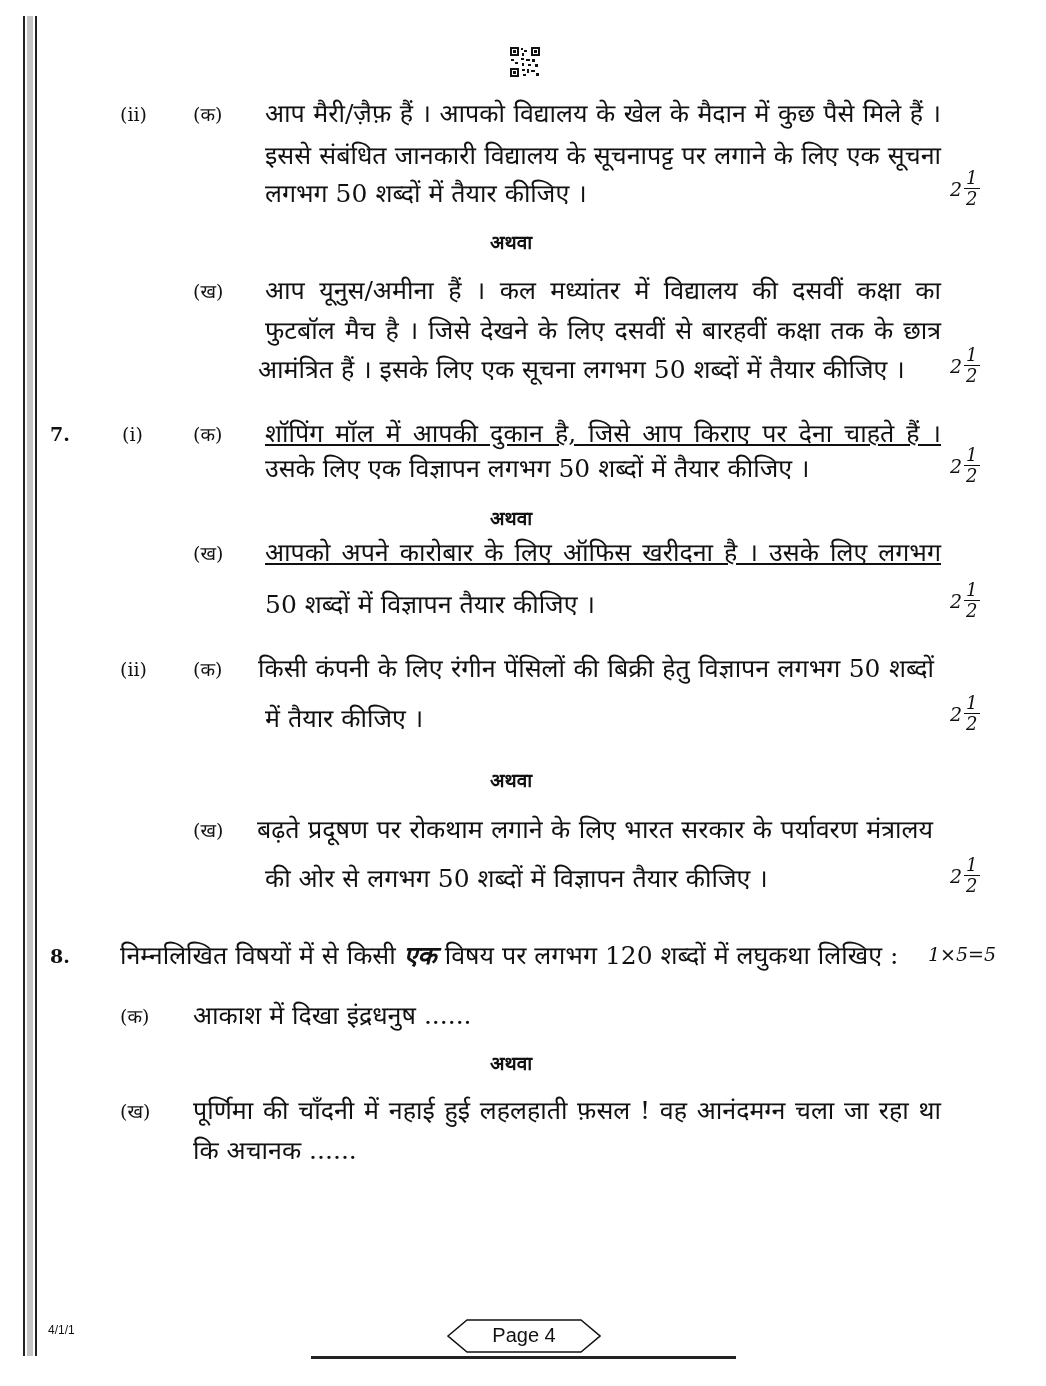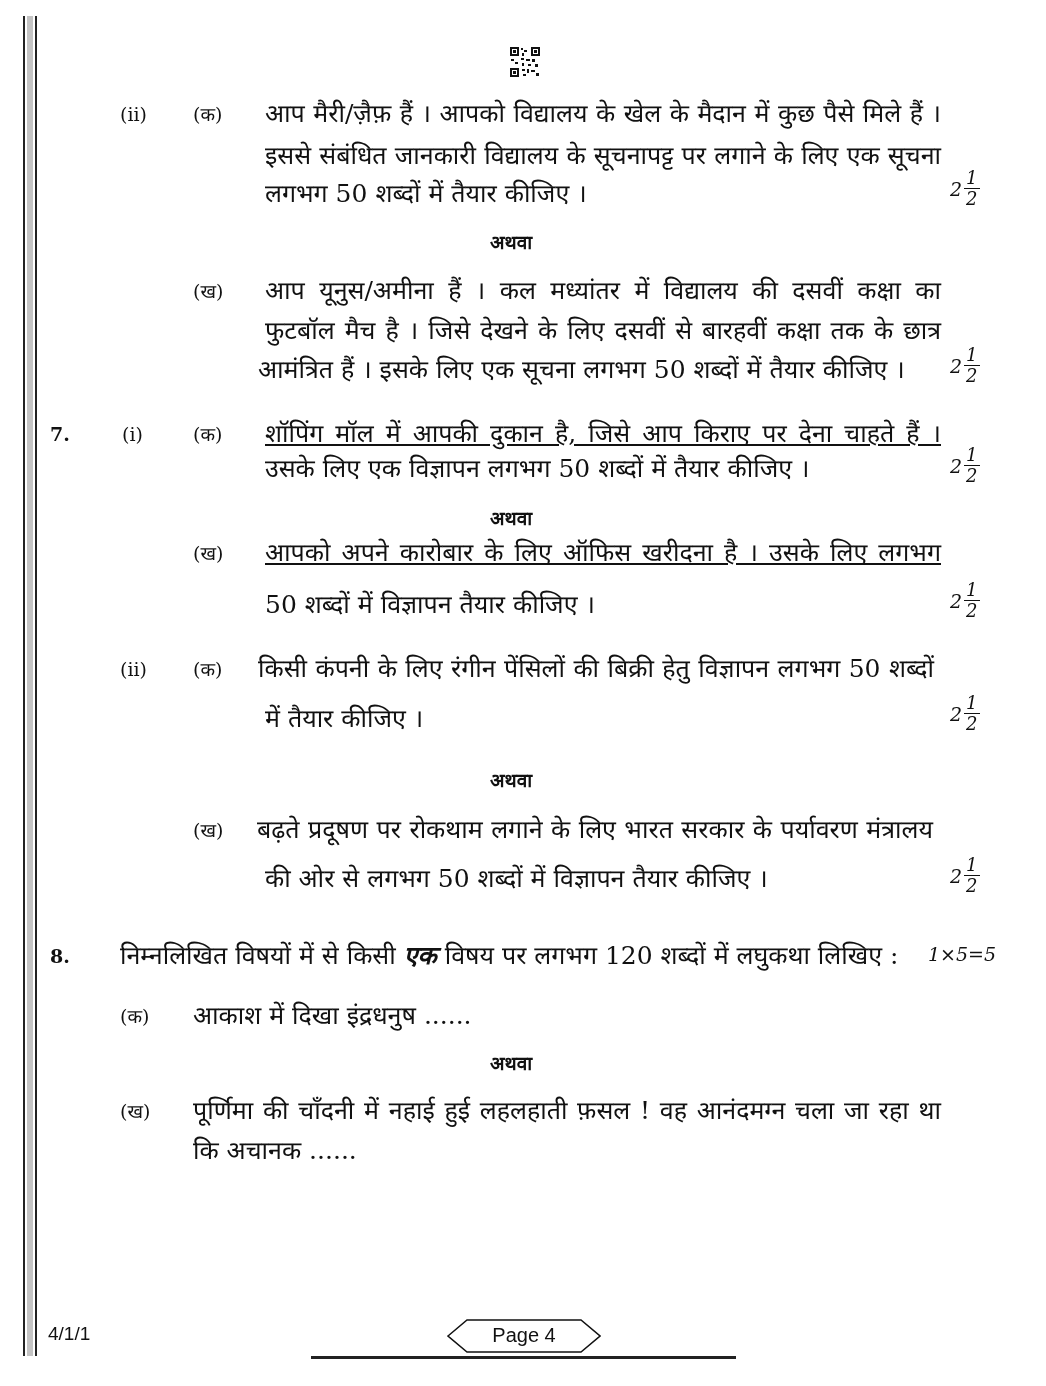--- a/index.html
+++ b/index.html
@@ -11,21 +11,21 @@
   .qr { position:absolute; left:510px; top:47px; width:30px; height:30px; }
   .line { position:absolute; font-size:25px; line-height:26px; white-space:nowrap; }
   .num { position:absolute; font-size:19px; line-height:26px; }
   .qnum { font-weight:bold; }
   .athva { position:absolute; left:490px; font-size:19px; font-weight:bold; line-height:26px; }
   .marks { position:absolute; left:950px; font-style:italic; font-size:19px; display:flex; align-items:center; }
   .marks .whole { margin-right:2px; }
   .frac { display:inline-flex; flex-direction:column; align-items:center; font-size:18px; line-height:20px; }
   .frac .n { border-bottom:1px solid #111; padding:0 2px; }
   .just { text-align:justify; text-align-last:justify; }
-  .footer-code { position:absolute; left:48px; top:1323px; font-family:"Liberation Sans", sans-serif; font-size:19px;text-align:center; }
+  .footer-code { position:absolute; left:48px; top:1323px; font-family:"Liberation Sans", sans-serif; font-size:12px;text-align:center; }
   .page-badge { position:absolute; left:447px; top:1319px; width:154px; height:26px; }
   .page-badge span { position:absolute; left:0; right:0; top:5px; text-align:center;
                      font-family:"Liberation Sans", sans-serif; font-size:20px; }
   .footer-rule { position:absolute; left:311px; top:1356px; width:425px; height:3px; background:#222; }
   .score { position:absolute; left:928px; top:943px; font-style:italic; font-size:19px; }
 </style>
 </head>
 <body>
 
 <div class="margin-bar">

